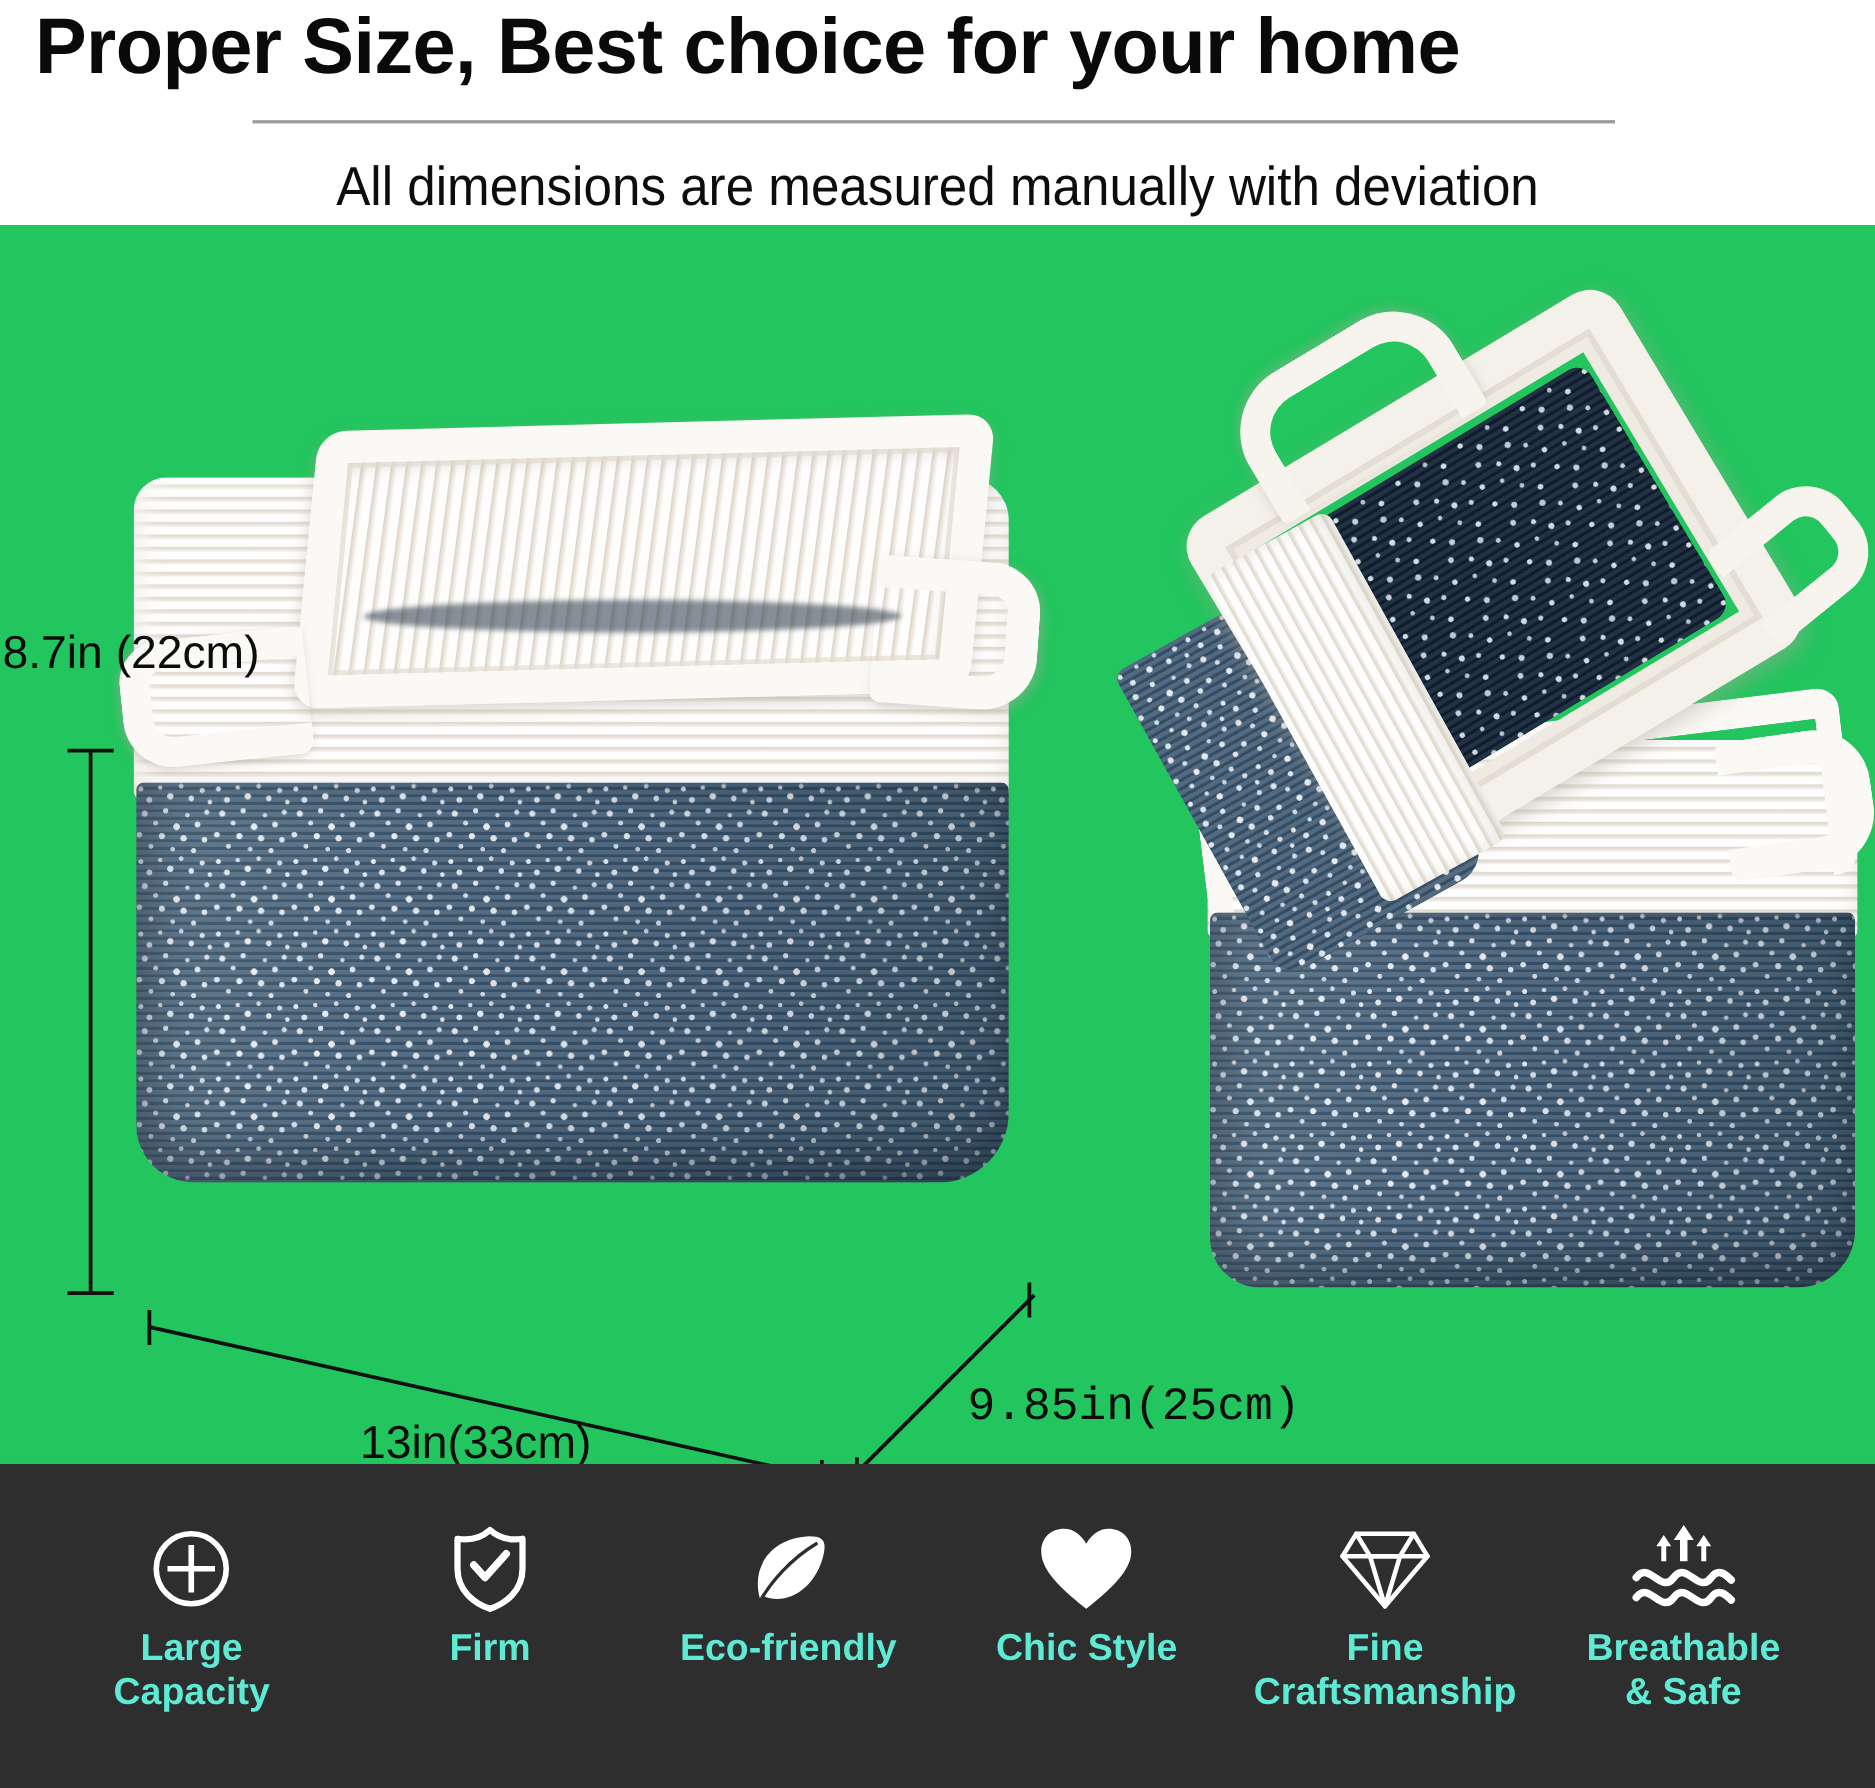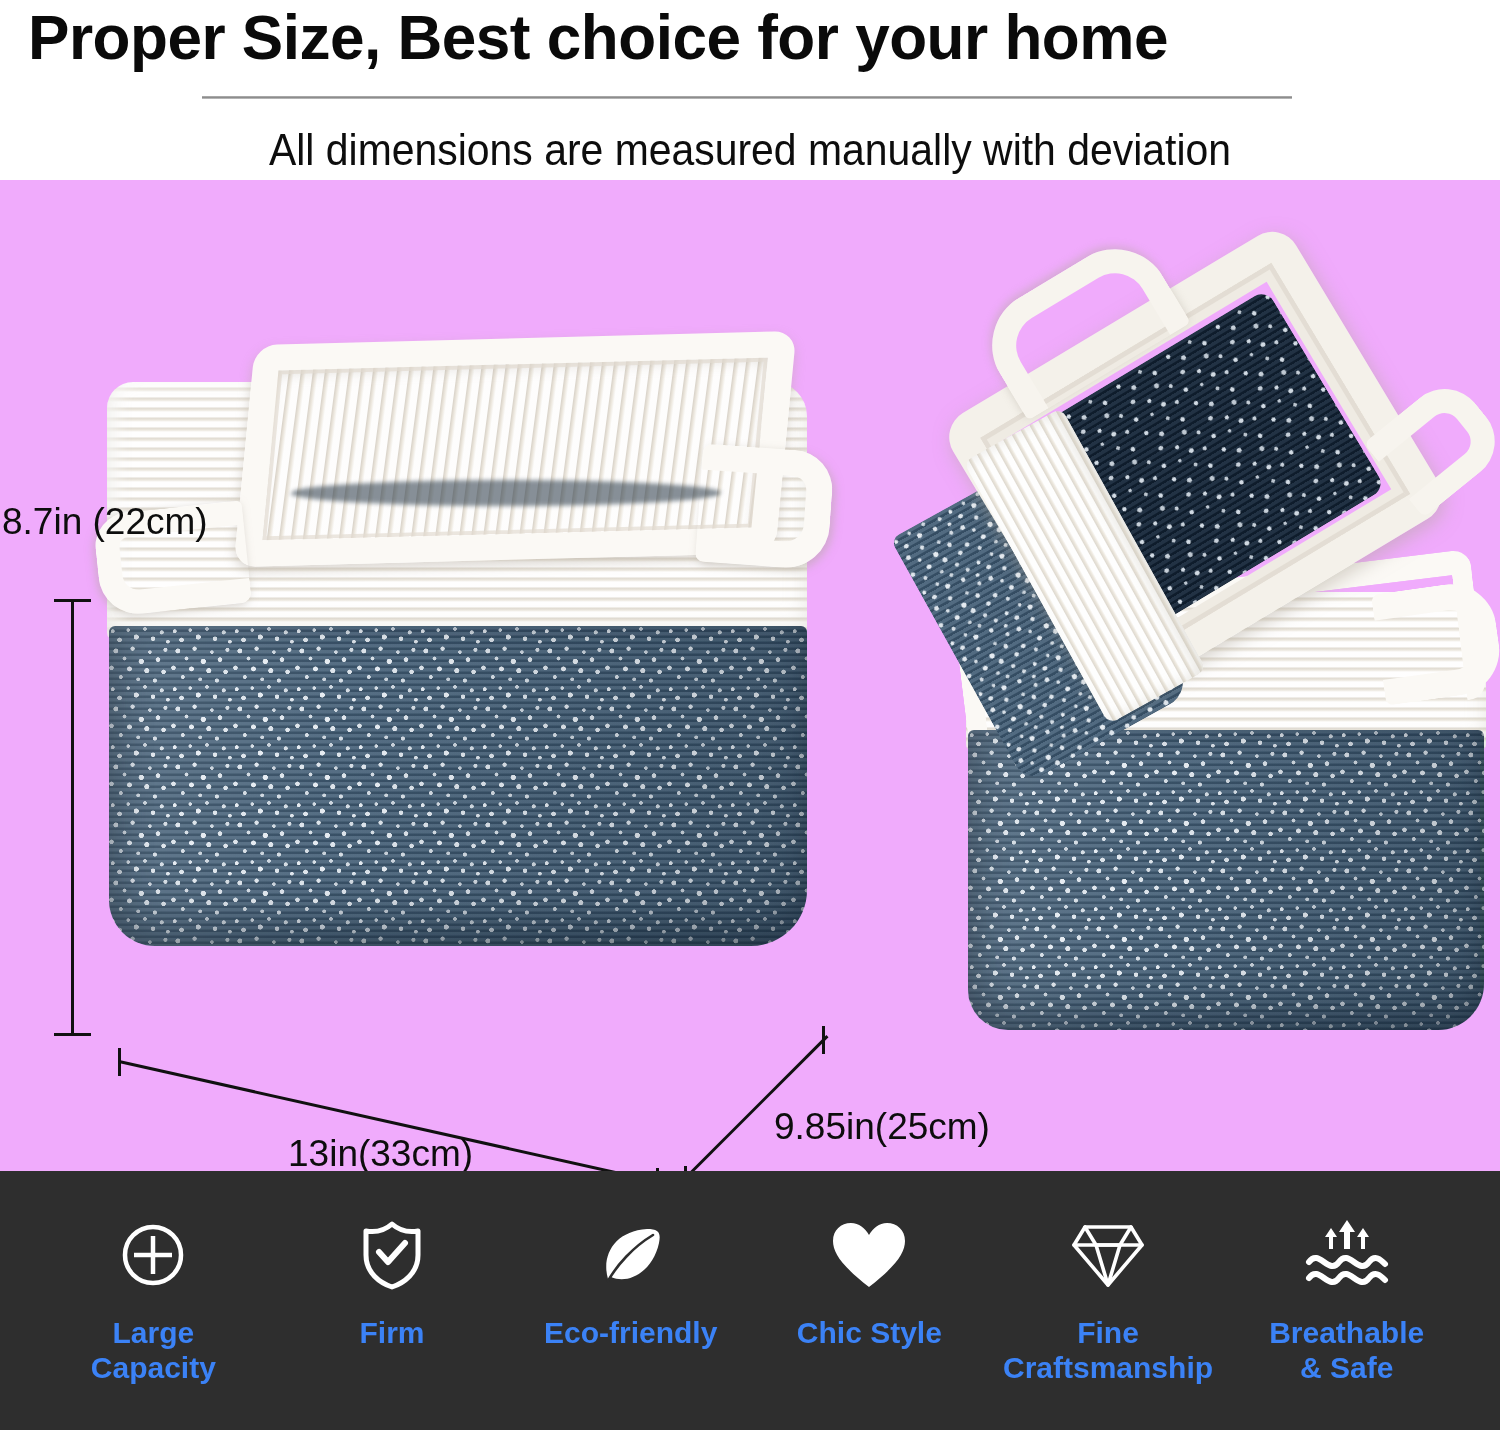--- a/index.html
+++ b/index.html
@@ -57,21 +57,21 @@
     transform: scaleX(0.93);
   }
 
   
   #stage {
     position: absolute;
     left: 0;
     top: 180px;
     width: 1500px;
     height: 991px;
-    background: #f0abfc;
+    background: #22c55e;
   }
 
   
   .rope-cream {
     background-color: #f6f3ed;
     background-image:
       repeating-linear-gradient(to bottom,
         rgba(255,255,255,0.95) 0px,
         rgba(255,255,255,0.95) 5px,
         rgba(205,198,186,0.55) 6px,
@@ -529,20 +529,21 @@
     position: absolute;
     left: 822px;
     top: 846px;
     width: 3px;
     height: 28px;
     background: #111;
   }
   #dim-depth-label {
     left: 774px;
     top: 925px;
+    font-family: Liberation Mono, monospace;
   }
 
   
   #feature-bar {
     position: absolute;
     left: 0;
     top: 1171px;
     width: 1500px;
     height: 259px;
     background: #2e2e2e;
@@ -560,25 +561,25 @@
   }
 
   .feature-icon {
     height: 76px;
     display: flex;
     align-items: center;
     justify-content: center;
   }
 
   .feature-label {
-    margin-top: 22px;
+    margin-top: 8px;
     font-size: 30px;
     line-height: 35px;
     font-weight: 700;
-    color: #3b82f6;
+    color: #5eead4;
     text-align: center;
     white-space: pre-line;
   }
 </style>
 </head>
 <body>
 
 <div id="page">
 
   <div id="header-title">Proper Size, Best choice for your home</div>

